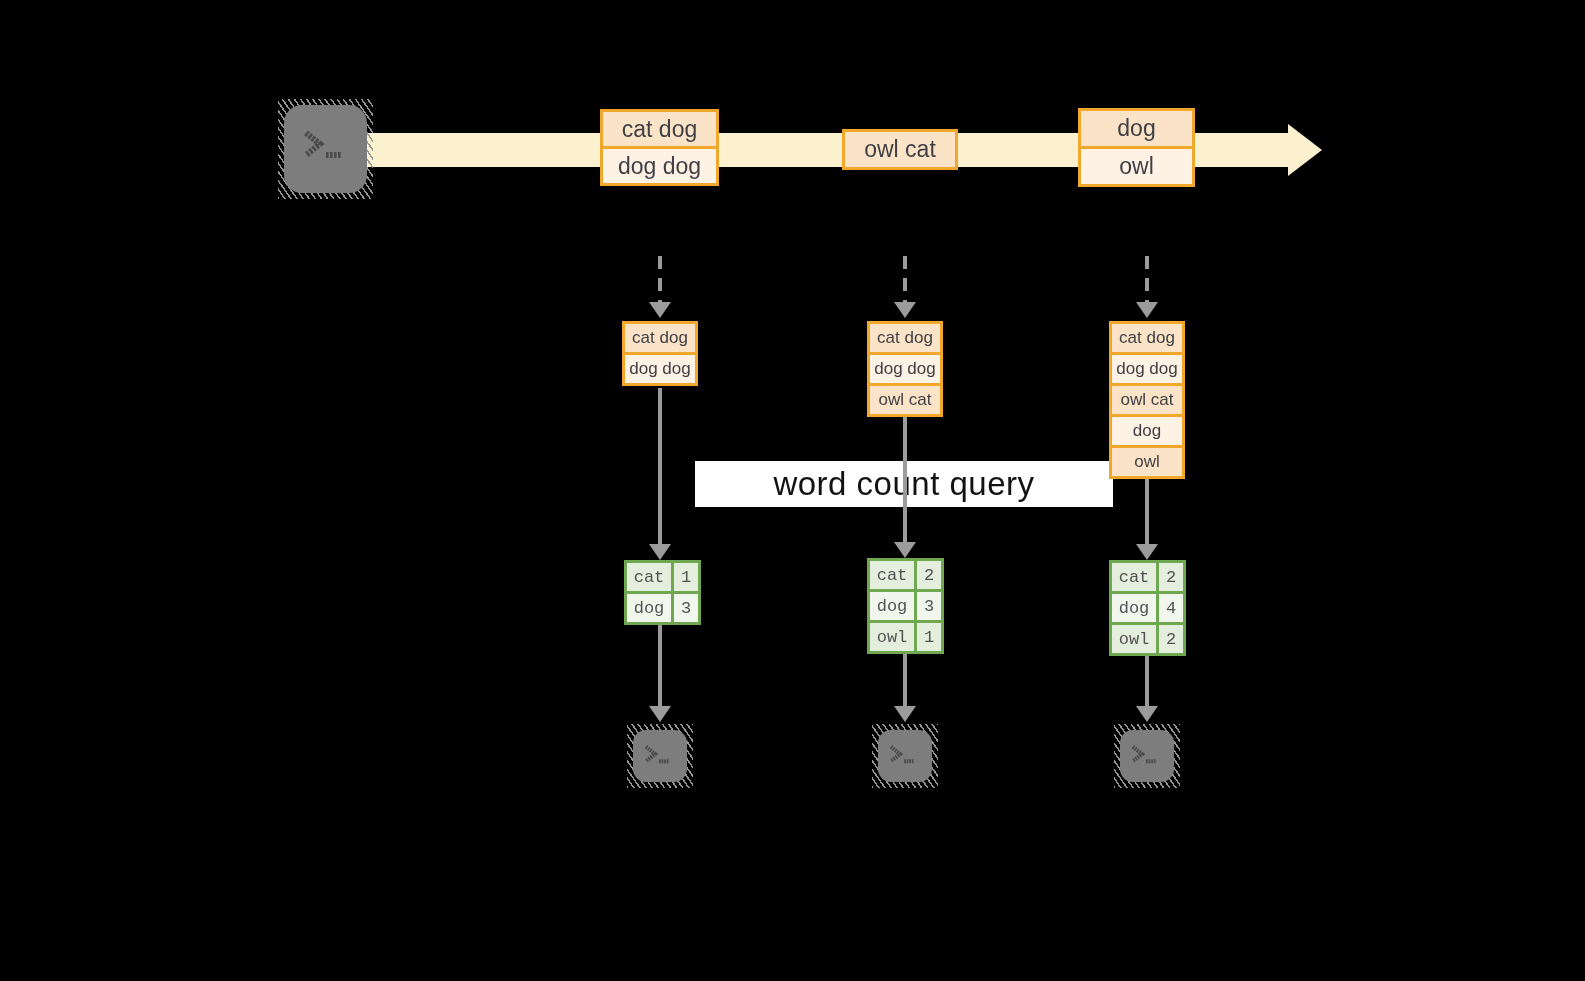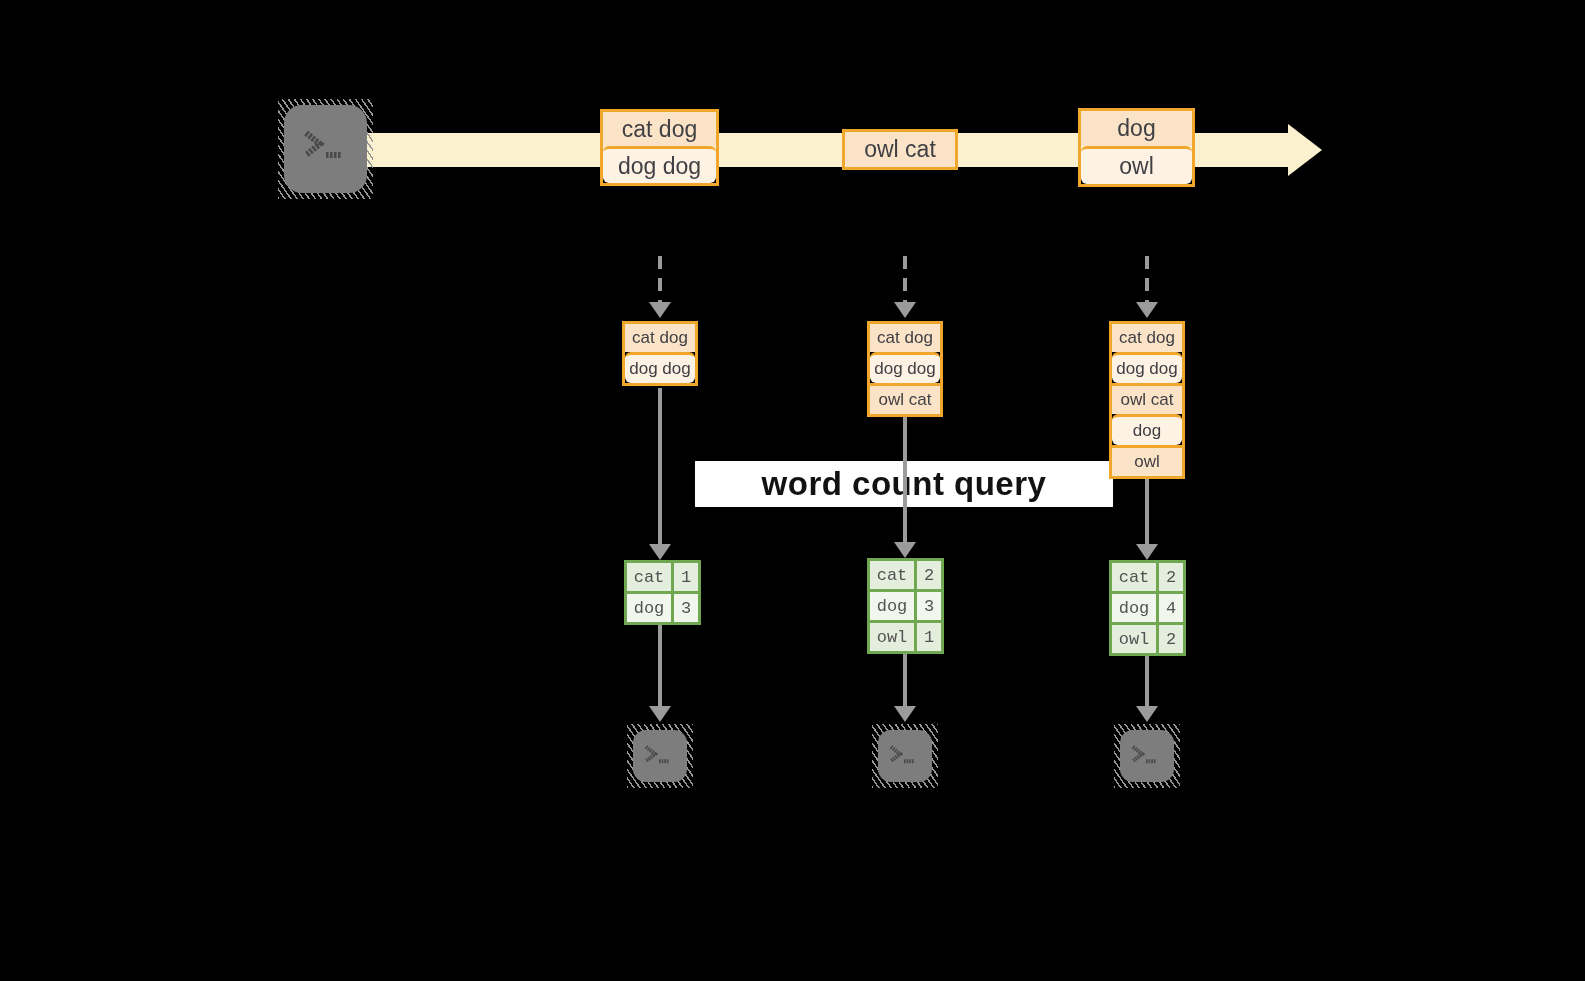--- a/index.html
+++ b/index.html
@@ -23,21 +23,21 @@
   }
   
   .stream-band{position:absolute;left:330px;top:133px;width:960px;height:34px;background:var(--stream);z-index:1;}
   .stream-head{position:absolute;left:1288px;top:124px;width:0;height:0;z-index:1;
     border-top:26px solid transparent;border-bottom:26px solid transparent;border-left:34px solid var(--stream);}
   
   .record{position:absolute;border:3px solid var(--ob);z-index:2;}
   .record .row{display:flex;align-items:center;justify-content:center;
     font-size:23px;color:var(--txt);}
   .record .row + .row{border-top:3px solid var(--ob);}
-  .fa{background:var(--fa);} .fb{background:var(--fb);border-radius:6px;}
+  .fa{background:var(--fa);} .fb{background:var(--fb);}
   .rec-big .row{height:34px;}
   .rec-mid .row{height:35px;}
   
   .stack{position:absolute;border:3px solid var(--ob);z-index:3;}
   .stack .row{width:70px;height:28px;display:flex;align-items:center;justify-content:center;
     font-size:17px;color:var(--txt);}
   .stack .row + .row{border-top:3px solid var(--ob);}
   
   .wtable{position:absolute;border:3px solid var(--gb);z-index:3;}
   .wtable .trow{display:flex;font-family:Liberation Mono, monospace;}
@@ -48,21 +48,21 @@
   .wtable .cnum{width:24px;}
   
   .vline{position:absolute;width:4px;background:var(--arrow);z-index:4;}
   .vdash{position:absolute;width:4px;z-index:2;
     background:repeating-linear-gradient(to bottom,var(--arrow) 0 13px,transparent 13px 22px);}
   .ahead{position:absolute;width:0;height:0;z-index:4;
     border-left:11px solid transparent;border-right:11px solid transparent;border-top:16px solid var(--arrow);}
   
   .qlabel{position:absolute;left:695px;top:461px;width:418px;height:46px;background:#fff;z-index:2;
     display:flex;align-items:center;justify-content:center;
-    font-size:33px;font-weight:700;color:#121212;letter-spacing:.5px;}
+    font-size:33px;font-weight:400;color:#121212;letter-spacing:.5px;}
   
   .term{position:absolute;z-index:2;
     background:repeating-linear-gradient(55deg,#979797 0 1.5px,transparent 1.5px 5px);}
   .term-body{position:absolute;inset:6px;background:var(--term);display:flex;}
   .term-big{left:278px;top:99px;width:95px;height:100px;}
   .term-big .term-body{border-radius:18px;padding:24px 0 0 16px;}
   .term-sm{width:66px;height:64px;}
   .term-sm .term-body{border-radius:13px;padding:14px 0 0 9px;}
   .tglyph{display:block;}
 </style>

